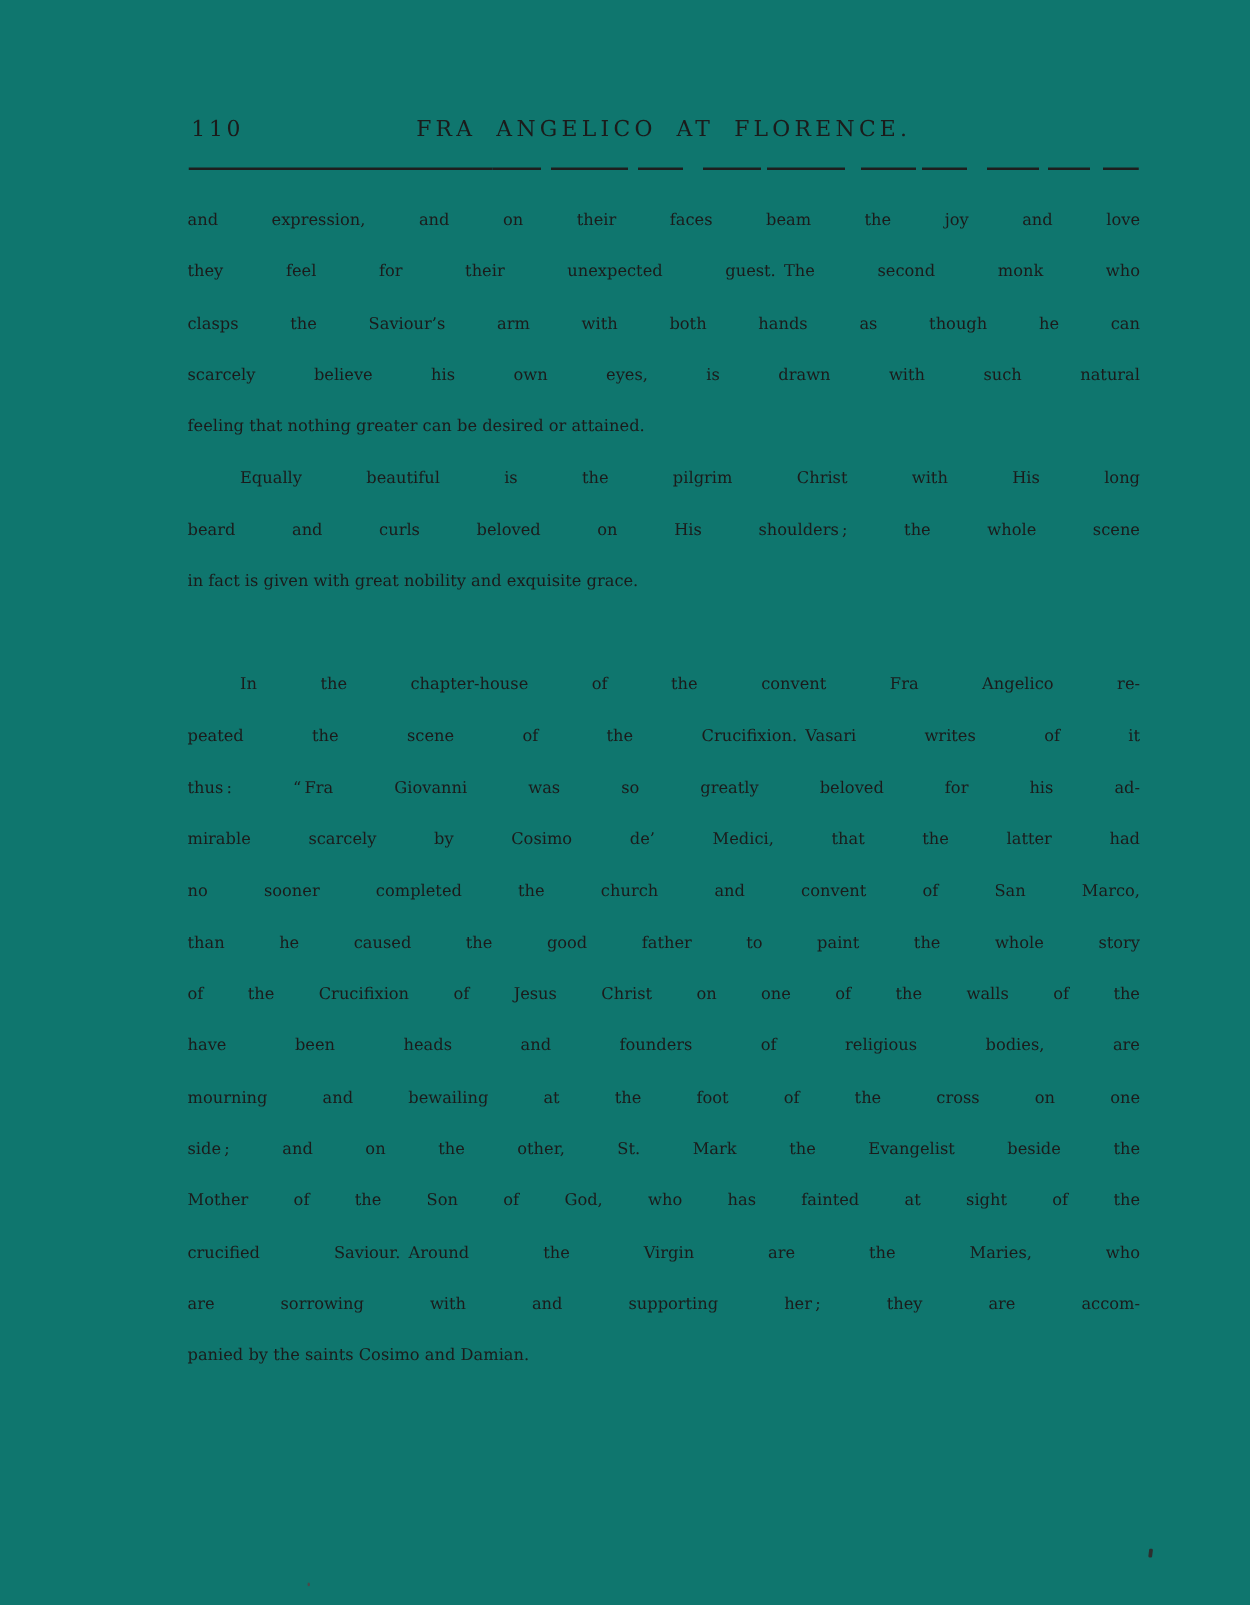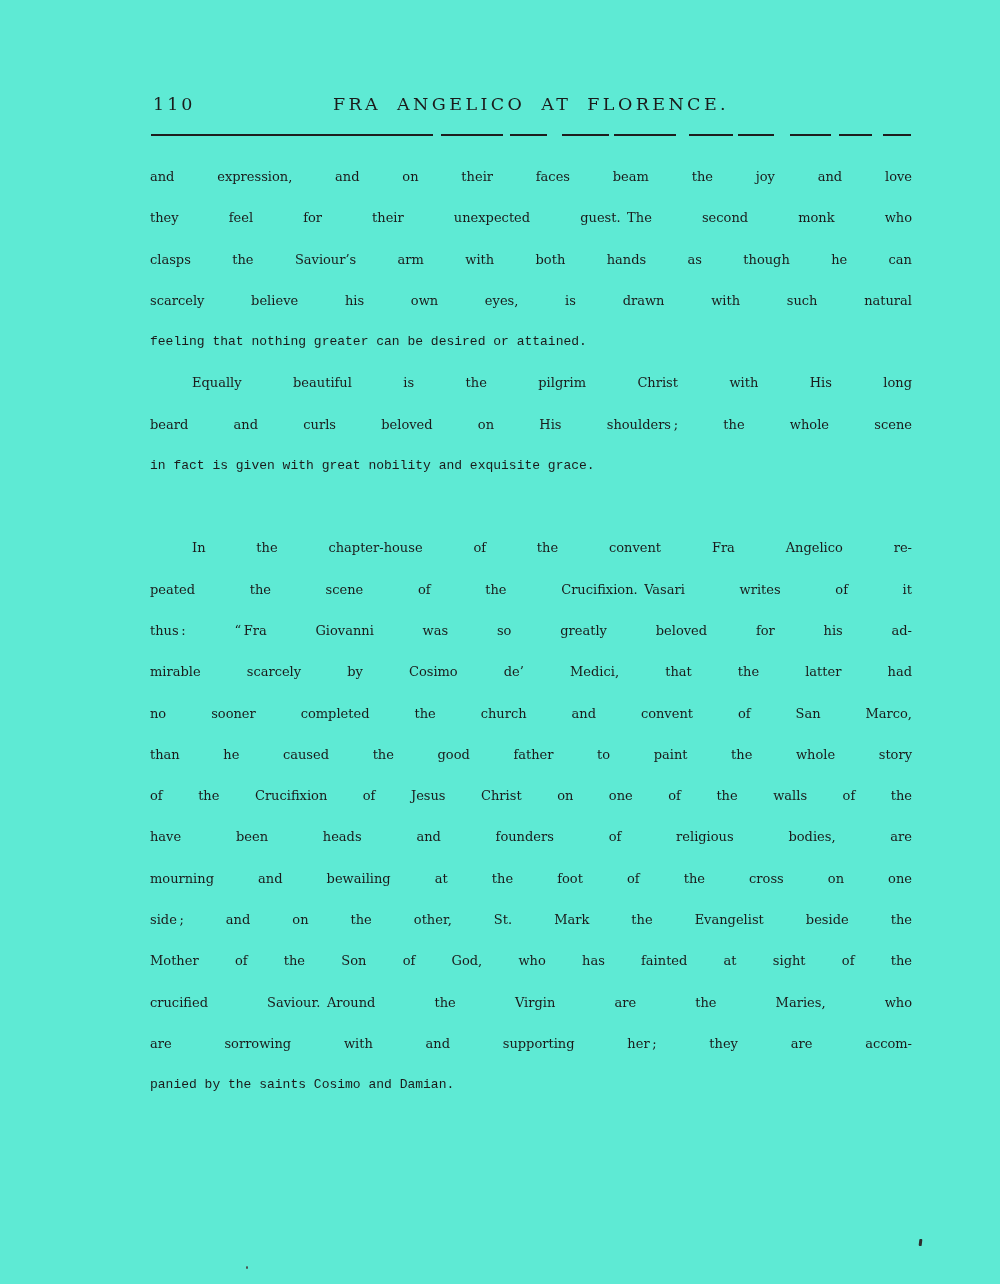--- a/index.html
+++ b/index.html
@@ -1,20 +1,20 @@
 <!DOCTYPE html>
 <html><head>
 <meta charset="utf-8">
 <style>
   html, body { margin: 0; padding: 0; background: #e8e8e8; }
   .page {
     position: relative;
     width: 1000px;
     height: 1284px;
-    background: #5eead4;
+    background: #0f766e;
     font-family: "DejaVu Serif", "Liberation Serif", serif;
     color: #1b1b1b;
     overflow: hidden;
   }
 
   
   .running-header {
     position: absolute;
     left: 150px;
     top: 94px;
@@ -79,21 +79,20 @@
   }
   .para { margin: 0; }
   .para.gap { margin-top: 41px; }
   .line {
     text-align: justify;
     text-align-last: justify;
     -moz-text-align-last: justify;
   }
   .line.last {
     text-align-last: left;
-    font-family: Liberation Mono, monospace;
     -moz-text-align-last: left;
   }
   .para.indent .line:first-child { text-indent: 42px; }
 
   
   .speck-a {
     position: absolute;
     left: 919px; top: 1239px;
     width: 3px; height: 7px;
     background: #2e2e2e;

